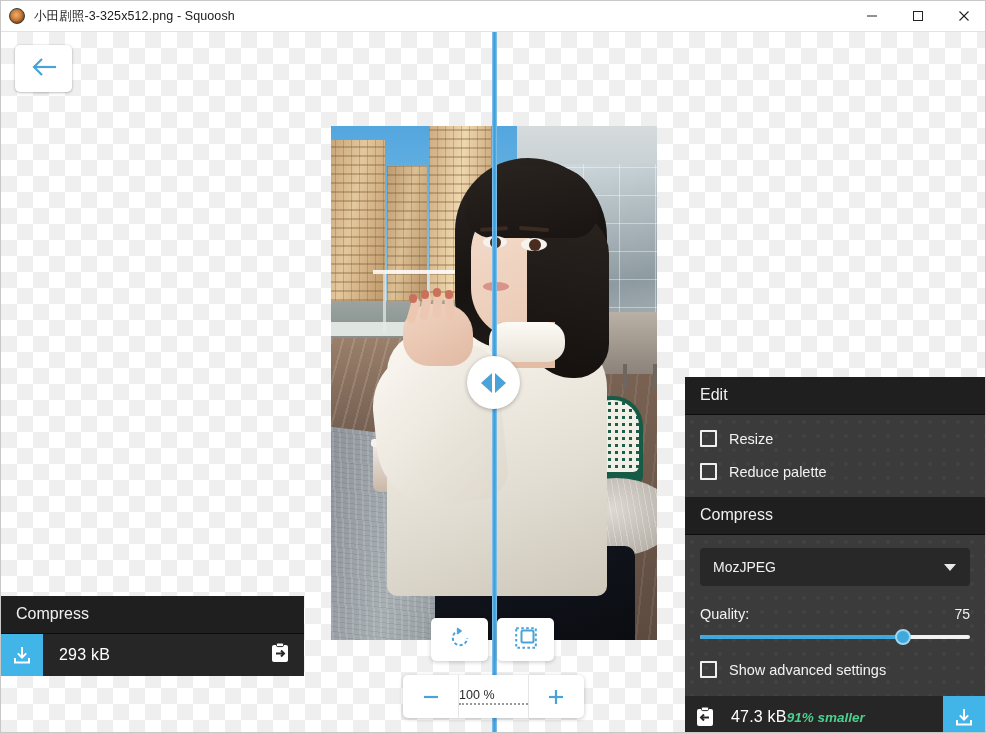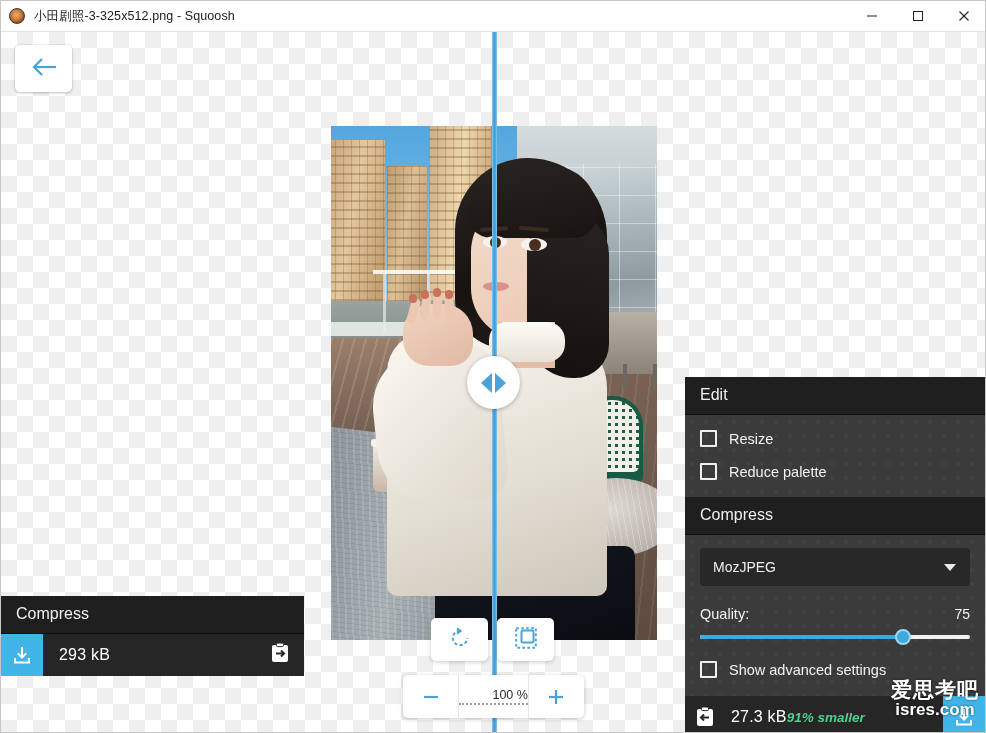--- a/index.html
+++ b/index.html
@@ -197,21 +197,21 @@
   }
   #zoom-row {
     position:absolute; left:402px; top:674px; z-index:32;
     width:181px; height:43px; background:#fff; border-radius:5px;
     box-shadow:0 1px 4px rgba(0,0,0,.22);
     display:flex; align-items:center;
   }
   .zbtn { flex:1; height:43px; display:flex; align-items:center; justify-content:center; cursor:pointer; }
   .zsep { width:1px; height:43px; background:#e6e6e6; }
   #zoom-value {
-    flex:1.25; text-align:right; font-size:12.5px; color:#2b2b2b;
+    flex:1.25; text-align:left; font-size:12.5px; color:#2b2b2b;
     border-bottom:2px dotted #9a9a9a; padding-bottom:1px; cursor:text;
   }
 
   
   #left-panel {
     position:absolute; left:0; top:595px; width:303px; height:138px; z-index:40;
   }
   .panel-head {
     background:#1f1f1f; color:#f0f0f0;
     font-size:16px; padding:9px 15px 10px 15px;
@@ -490,30 +490,26 @@
 
     <div class="size-bar">
       <div style="margin-left:10px;cursor:pointer;display:flex;align-items:center;">
         <svg width="20" height="22" viewBox="0 0 20 22">
           <rect x="2" y="3" width="16" height="17" rx="2" fill="#fff"></rect>
           <rect x="6.5" y="1" width="7" height="3.6" rx="1.2" fill="#fff" stroke="#262626" stroke-width="1"></rect>
           <line x1="14" y1="11.5" x2="6" y2="11.5" stroke="#262626" stroke-width="2"></line>
           <polyline points="9,8.5 6,11.5 9,14.5" fill="none" stroke="#262626" stroke-width="2"></polyline>
         </svg>
       </div>
-      <div class="size-text">27.3 kB</div>
+      <div class="size-text">47.3 kB</div>
       <div class="size-pct">91% smaller</div>
       <div class="dl-btn" style="margin-left:auto;">
         <svg width="22" height="22" viewBox="0 0 22 22">
           <line x1="11" y1="3" x2="11" y2="13.2" stroke="#fff" stroke-width="2"></line>
           <polyline points="6.8,9.4 11,13.6 15.2,9.4" fill="none" stroke="#fff" stroke-width="2"></polyline>
           <polyline points="4,14 4,18.4 18,18.4 18,14" fill="none" stroke="#fff" stroke-width="2"></polyline>
         </svg>
       </div>
     </div>
   </div>
 
-  <div id="watermark">
-    <div id="wm1">爱思考吧</div>
-    <div id="wm2">isres.com</div>
-  </div>
 
 </div>
 
 </body></html>

